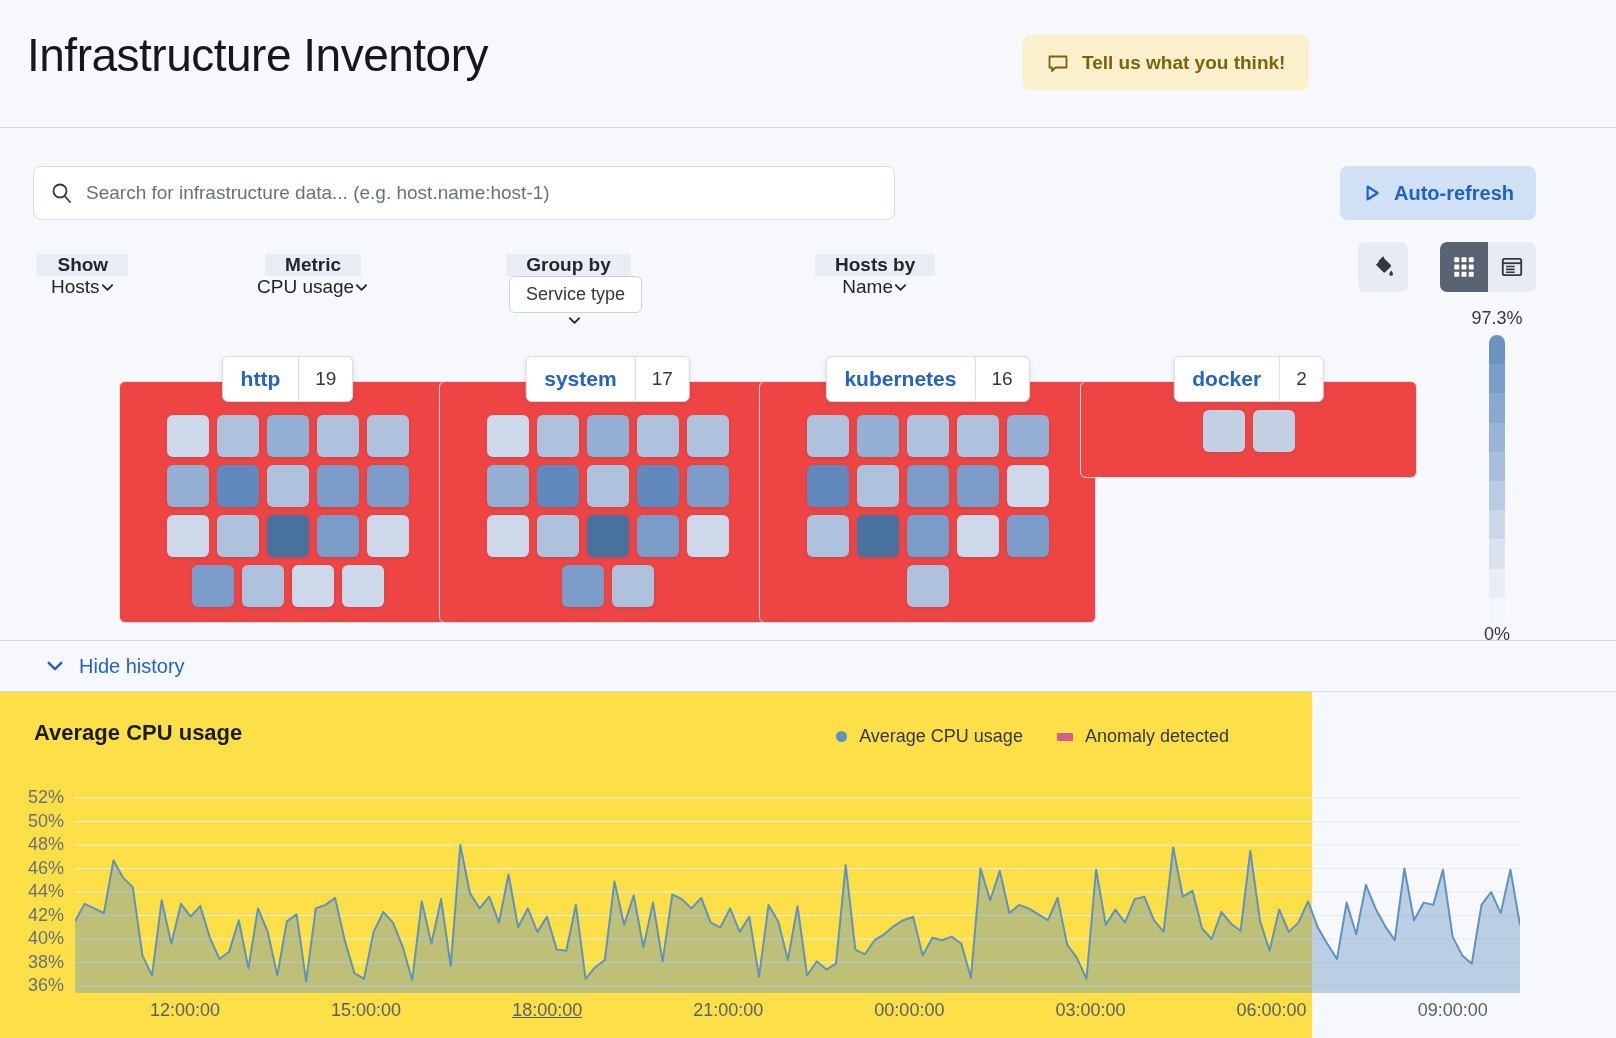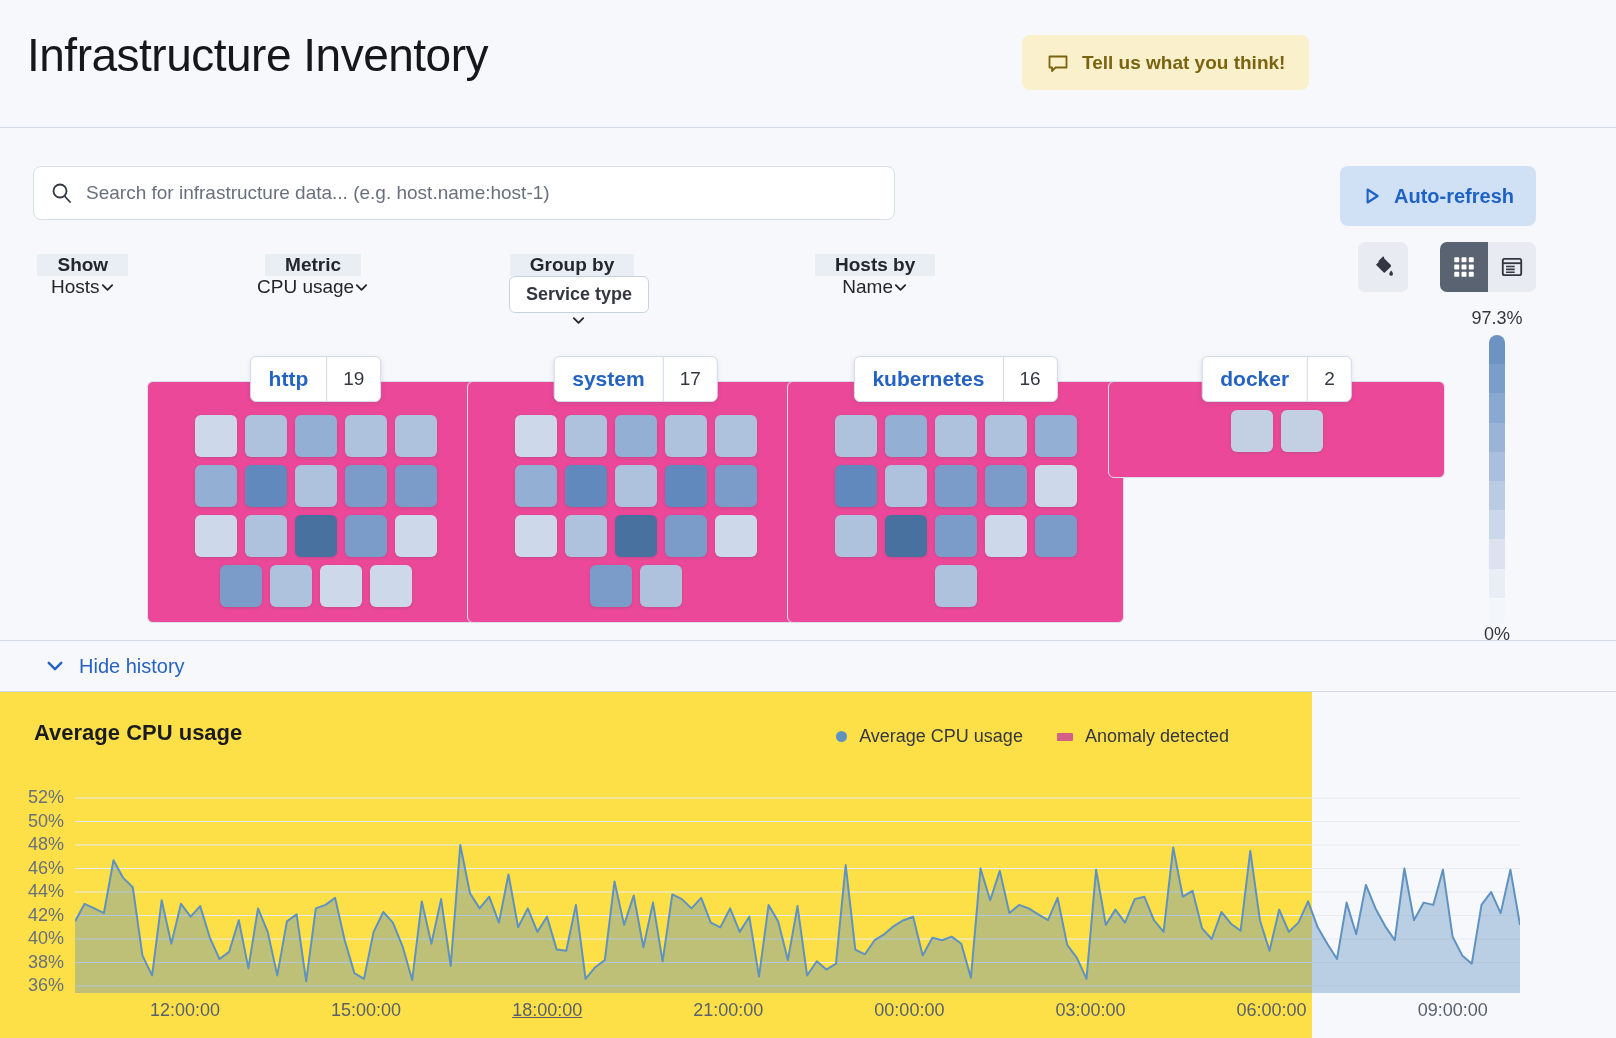--- a/index.html
+++ b/index.html
@@ -15,37 +15,37 @@
     background:#e8ebf2; border:none; border-radius:8px; font-size:19px; font-weight:600; color:#2b2f36; cursor:pointer; font-family:inherit; }
   .divider { position:absolute; left:0; width:1616px; height:1px; background:#d3dae6; }
 
   
   .search-box { position:absolute; left:33px; top:166px; width:862px; height:54px; background:#fff; border:1px solid #d9dfe9; border-radius:8px;
     display:flex; align-items:center; padding:0 16px; gap:12px; }
   .search-box input { flex:1; border:none; outline:none; font-size:19px; color:#343741; font-family:inherit; background:transparent; }
   .search-box input::placeholder { color:#69707d; }
   .date-picker { position:absolute; left:917px; top:166px; width:403px; height:54px; background:#fff; border:1px solid #d9dfe9; border-radius:8px;
     display:flex; align-items:center; padding:0 18px; gap:13px; font-size:20px; color:#343741; cursor:pointer; }
-  .auto-refresh { position:absolute; left:1340px; top:166px; width:196px; height:60px; background:#d0e1f5; border:none; border-radius:8px;
+  .auto-refresh { position:absolute; left:1340px; top:166px; width:196px; height:54px; background:#d0e1f5; border:none; border-radius:8px;
     display:inline-flex; align-items:center; justify-content:center; gap:12px; font-size:20px; font-weight:700; color:#1f62c5; cursor:pointer; font-family:inherit; }
 
   
   .filter-group { position:absolute; top:254px; height:52px; display:flex; align-items:center;flex-direction:column; }
   .filter-label { background:#e9edf4; display:flex; align-items:center; padding:0 20px; font-size:19px; font-weight:700; color:#23262c; }
   .filter-value { display:flex; align-items:center; padding:0 18px; font-size:19px; color:#23262c; cursor:pointer; }
-  .filter-pill { align-self:center; background:#fff; border:1px solid #c9d3e0; border-radius:6px; padding:7px 16px; font-weight:700; font-size:18px; margin-left:14px; cursor:pointer; }
+  .filter-pill { align-self:center; background:#fff; border:1px solid #c9d3e0; border-radius:6px; padding:7px 16px; font-weight:400; font-size:18px; margin-left:14px; cursor:pointer; }
   .pill-chevron { align-self:center; margin-left:12px; cursor:pointer; display:flex; }
   .icon-btn { position:absolute; top:242px; width:50px; height:50px; border:none; border-radius:7px; background:#e8ebf2; display:flex; align-items:center; justify-content:center; cursor:pointer; }
   .seg { position:absolute; top:242px; height:50px; display:flex; border-radius:7px; overflow:hidden; }
   .seg button { width:48px; border:none; display:flex; align-items:center; justify-content:center; cursor:pointer; }
   .seg .on  { background:#5a6372; }
   .seg .off { background:#e8ebf2; }
 
   
-  .group-card { position:absolute; width:337px; background:#ec4899; border:1px solid #d9e0eb; border-radius:6px;margin-left:28px; }
+  .group-card { position:absolute; width:337px; background:#ef4444; border:1px solid #d9e0eb; border-radius:6px; }
   .group-badge { position:absolute; top:-26px; left:50%; transform:translateX(-50%); height:46px; background:#fff; border:1px solid #d3dbe8;
     border-radius:6px; box-shadow:0 2px 5px rgba(60,70,90,.12); display:inline-flex; align-items:center; cursor:pointer; white-space:nowrap; }
   .group-badge .gname { padding:0 18px; font-size:21px; font-weight:700; color:#2563c2; }
   .group-badge .gsep { width:1px; align-self:stretch; background:#d3dbe8; }
   .group-badge .gcount { padding:0 16px; font-size:19px; color:#343741; }
   .tile-rows { position:absolute; left:0; right:0; top:33px; display:flex; flex-direction:column; gap:8px; }
   .tile-row { display:flex; justify-content:center; gap:8px; }
   .tile { width:42px; height:42px; border-radius:6px; box-shadow:0 1px 3px rgba(70,80,100,.25); cursor:pointer; }
   .scale-bar { position:absolute; left:1489px; top:335px; width:16px; height:292px; border-radius:9px; overflow:hidden; display:flex; flex-direction:column; }
   .scale-bar div { flex:1; }

